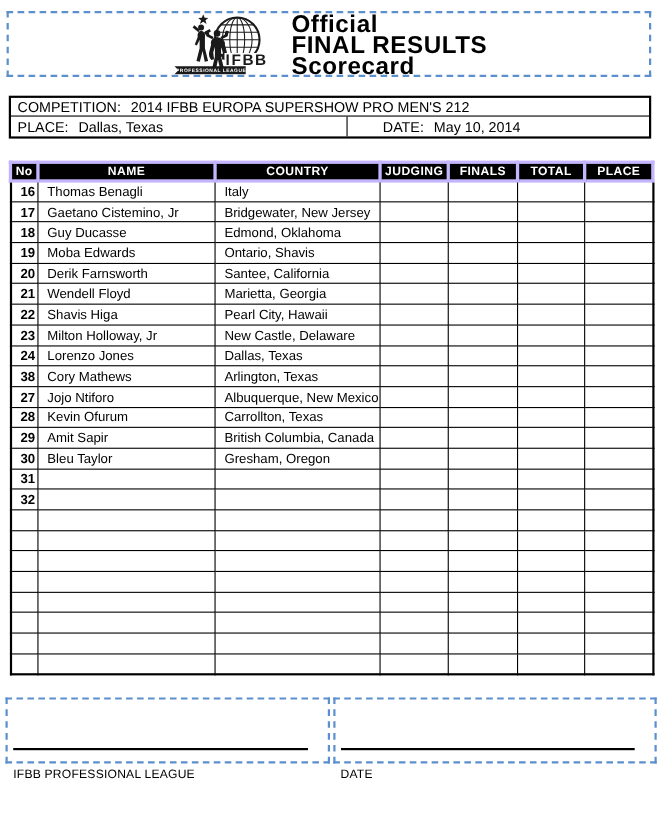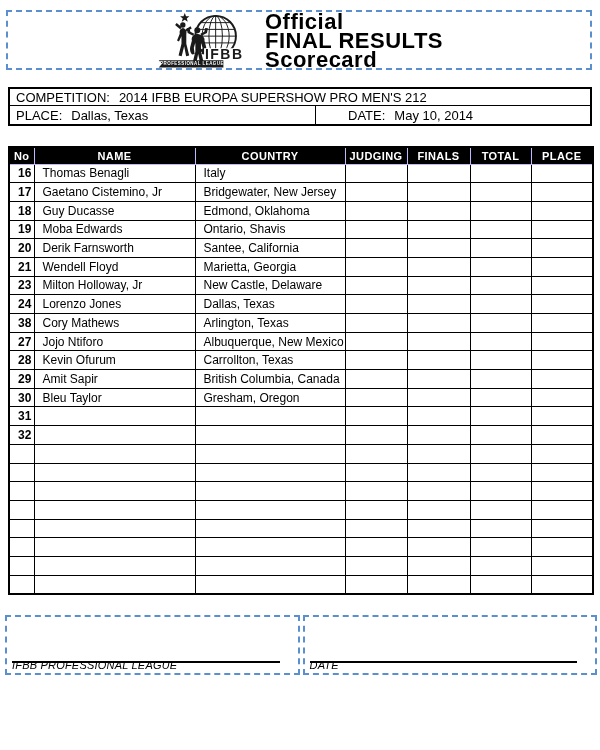--- a/index.html
+++ b/index.html
@@ -61,21 +61,21 @@
     table-layout: fixed;
     border: 2px solid #000;
   }
   table.results th {
     background: #000;
     color: #fff;
     font-size: 11px;
     font-weight: bold;
     height: 17px;
     letter-spacing: 0.4px;
-    border: 1px solid #c4b5fd;
+    border: 3px solid #c4b5fd;
     vertical-align: middle;
   }
   table.results td {
     border: 1px solid #000;
     height: 18.7px;
     font-size: 12px;
     vertical-align: middle;
     padding: 0 2px 0 8px;
     white-space: nowrap;
     overflow: hidden;
@@ -97,25 +97,24 @@
   .sig-line {
     position: absolute;
     left: 5px;
     right: 18px;
     top: 44px;
     border-bottom: 2px solid #000;
   }
   .sig-label {
     position: absolute;
     left: 5px;
-    top: 42px;
+    top: 62px;
     font-size: 11px;
     letter-spacing: 0.2px;
     white-space: nowrap;
-    font-style: italic;
   }
 </style>
 </head>
 <body>
 
 <div class="header-box">
   <div class="logo-wrap">
     <svg viewBox="0 0 104 58" width="102" height="56" xmlns="http://www.w3.org/2000/svg">
 
       <circle cx="62" cy="25" r="21" fill="#fff" stroke="#1a1a1a" stroke-width="2"></circle>
@@ -241,20 +240,29 @@
       <tr>
     <td class="c-no">21</td>
     <td class="c-name">Wendell Floyd</td>
     <td class="c-country">Marietta, Georgia</td>
     <td class="c-score"></td>
     <td class="c-score"></td>
     <td class="c-score"></td>
     <td class="c-score"></td>
   </tr>
       <tr>
+    <td class="c-no">22</td>
+    <td class="c-name">Shavis Higa</td>
+    <td class="c-country">Pearl City, Hawaii</td>
+    <td class="c-score"></td>
+    <td class="c-score"></td>
+    <td class="c-score"></td>
+    <td class="c-score"></td>
+  </tr>
+      <tr>
     <td class="c-no">23</td>
     <td class="c-name">Milton Holloway, Jr</td>
     <td class="c-country">New Castle, Delaware</td>
     <td class="c-score"></td>
     <td class="c-score"></td>
     <td class="c-score"></td>
     <td class="c-score"></td>
   </tr>
       <tr>
     <td class="c-no">24</td>

